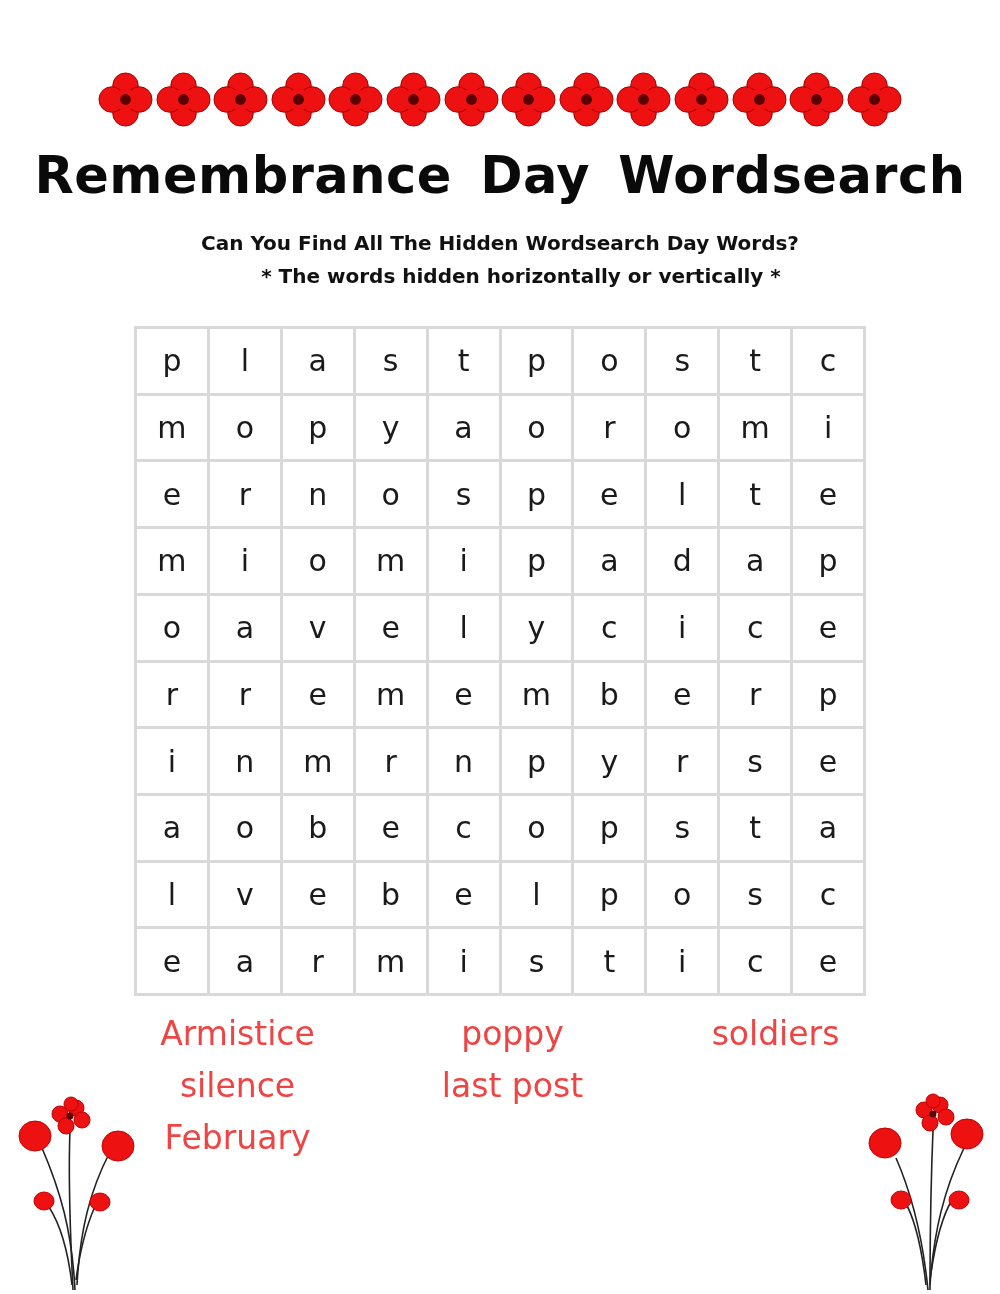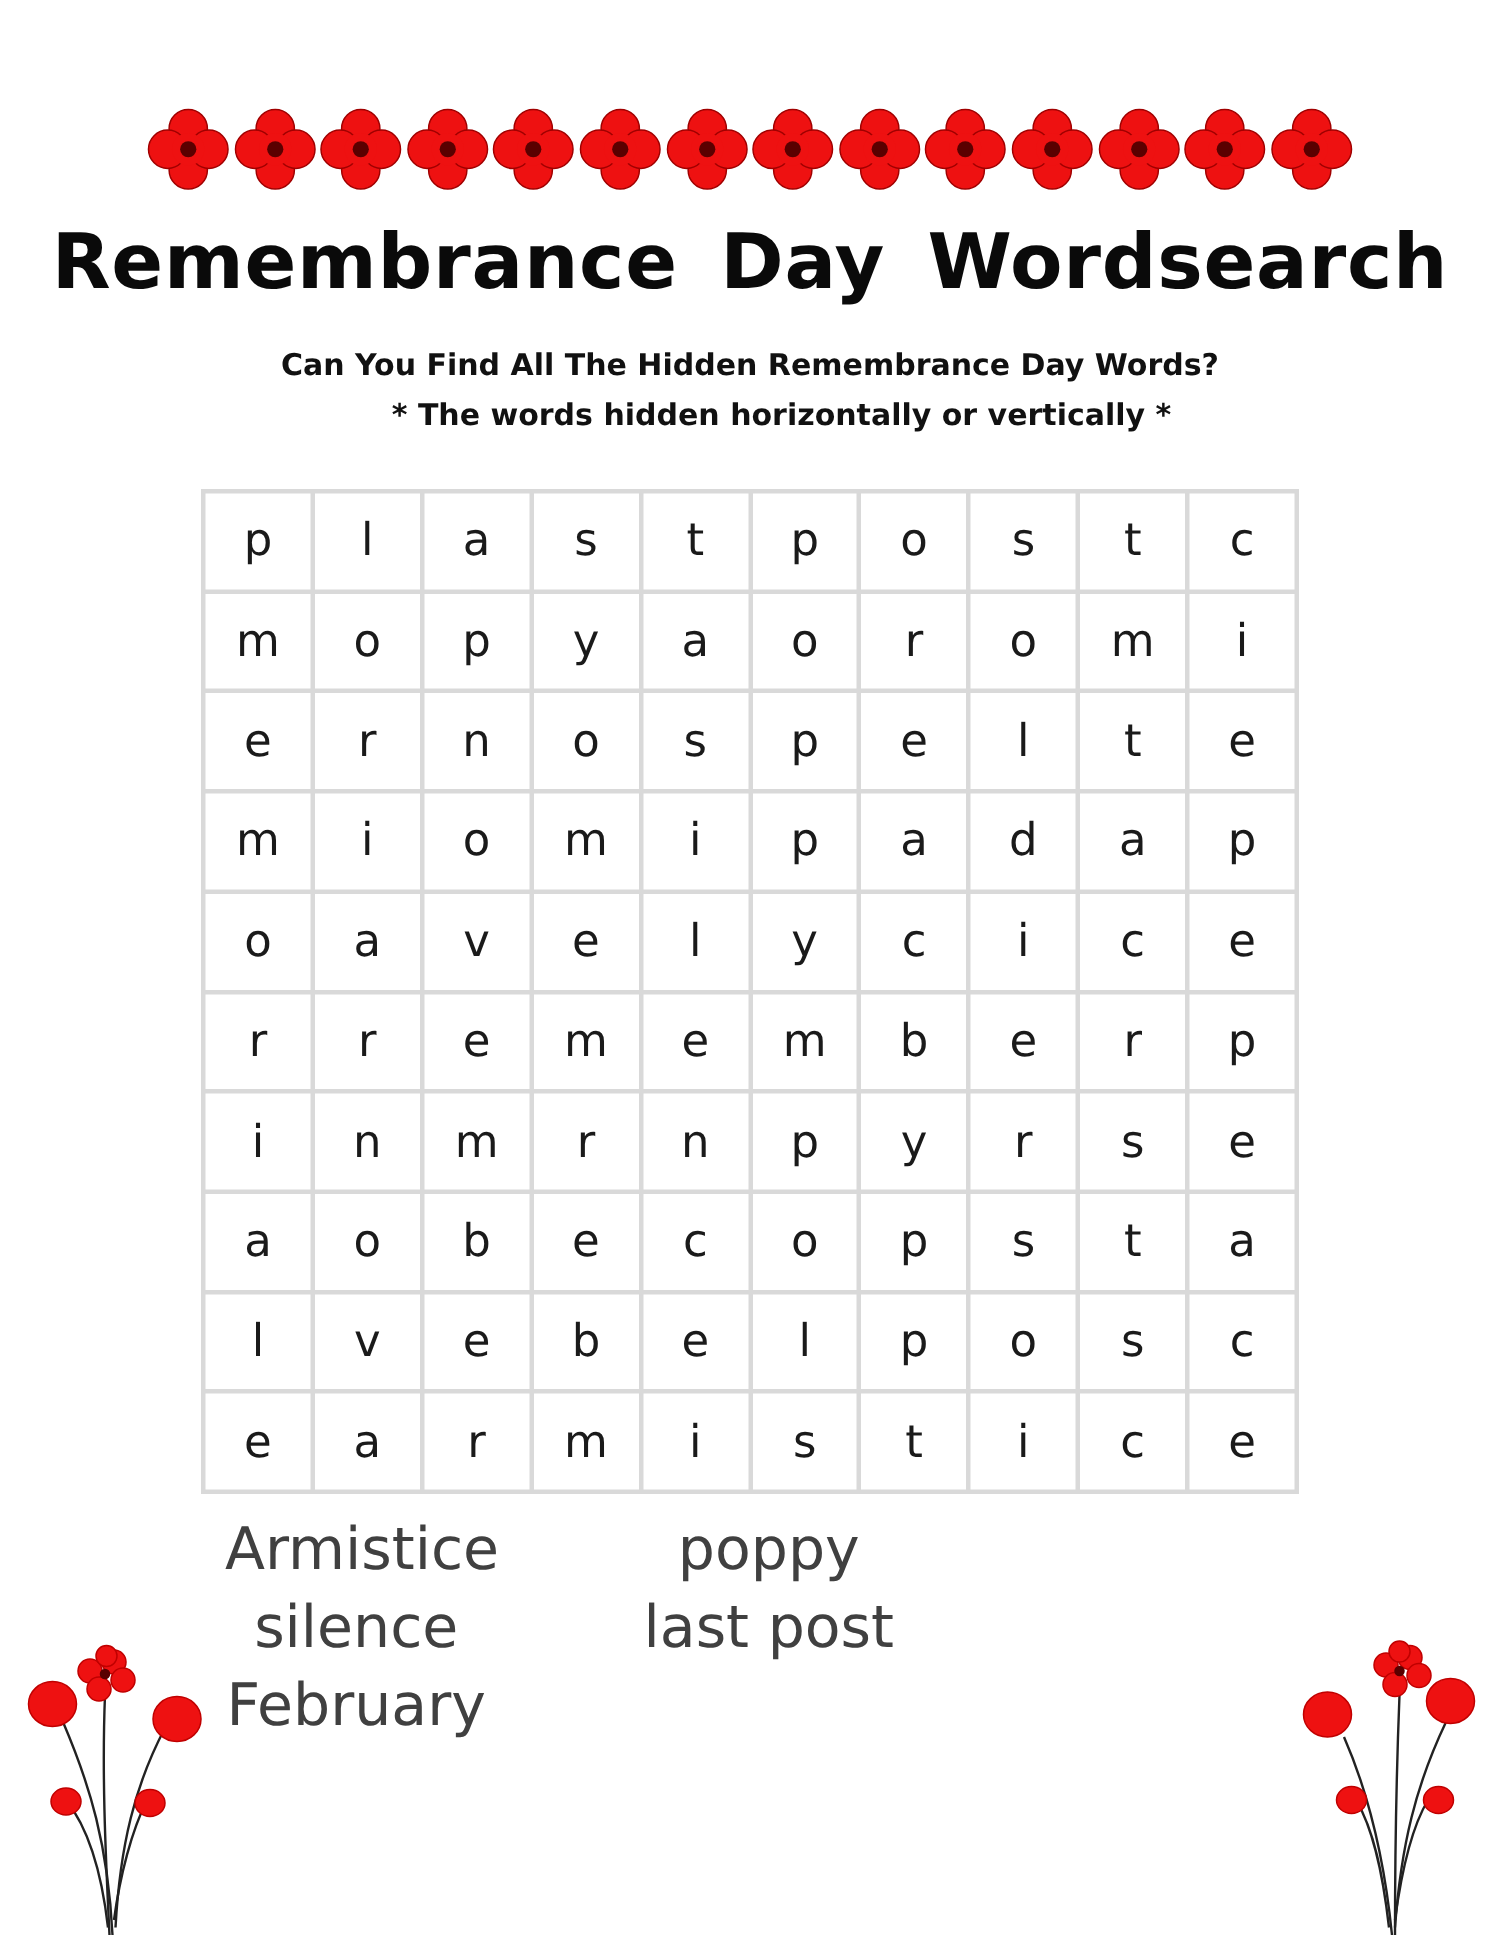--- a/index.html
+++ b/index.html
@@ -7,21 +7,21 @@
   .poppy-row { position:absolute; left:98px; top:72px; width:804px; height:56px; display:flex; justify-content:space-between; }
   .poppy-row svg { width:55px; height:55px; }
   .title { position:absolute; left:0; width:1000px; top:146px; text-align:center; font-family:"DejaVu Sans", sans-serif; font-weight:bold; font-size:51px; letter-spacing:0.5px; word-spacing:10px; color:#0a0a0a; }
   .subtitle { position:absolute; left:0; width:1000px; text-align:center; font-family:"DejaVu Sans", sans-serif; font-weight:bold; font-size:20px; color:#111; }
   .sub1 { top:231px; }
   .sub2 { top:264px;margin-left:21px; }
   .grid { position:absolute; left:134px; top:326px; width:732px; height:670px; border:3px solid #d9d9d9; box-sizing:border-box; display:grid; grid-template-columns:repeat(10,1fr); grid-template-rows:repeat(10,1fr); gap:3px; background:#d9d9d9; }
   .cell { background:#fff; display:flex; align-items:center; justify-content:center; font-family:"DejaVu Sans", sans-serif; font-size:30px; font-weight:normal; color:#1a1a1a; }
   .wordlist { position:absolute; left:0; top:1010px; width:1000px; height:160px; }
   .wcol { position:absolute; top:0; text-align:center; }
-  .wcol div { font-family:"DejaVu Sans", sans-serif; font-size:39px; height:52px; line-height:48px; color:#404040; }
+  .wcol div { font-family:"DejaVu Sans", sans-serif; font-size:33px; height:52px; line-height:48px; color:#ef4444; }
   .c1 { left:150px; width:175px; }
   .c2 { left:425px; width:175px; }
   .c3 { left:688px; width:175px; }
   .bouquet { position:absolute; top:1090px; width:140px; height:204px; }
   .bq-left { left:10px; }
   .bq-right { left:860px; }
 </style>
 </head>
 <body>
 
@@ -162,21 +162,21 @@
         <circle cx="28" cy="42" r="13"></circle>
         <circle cx="14" cy="28" r="13"></circle>
         <circle cx="42" cy="28" r="13"></circle>
       </g>
       <circle cx="28" cy="28" r="11" fill="#ee1111"></circle>
       <circle cx="28" cy="28" r="5.5" fill="#5a0000"></circle>
     </svg>
   </div>
 
 <div class="title">Remembrance Day Wordsearch</div>
-<div class="subtitle sub1">Can You Find All The Hidden Remembrance Day Words?</div>
+<div class="subtitle sub1">Can You Find All The Hidden Wordsearch Day Words?</div>
 <div class="subtitle sub2">* The words hidden horizontally or vertically  *</div>
 
 <div class="grid" id="grid">
     <div class="cell">p</div>
     <div class="cell">l</div>
     <div class="cell">a</div>
     <div class="cell">s</div>
     <div class="cell">t</div>
     <div class="cell">p</div>
     <div class="cell">o</div>
@@ -279,20 +279,21 @@
   <div class="wcol c1">
     <div>Armistice</div>
     <div>silence</div>
     <div>February</div>
   </div>
   <div class="wcol c2">
     <div>poppy</div>
     <div>last post</div>
   </div>
   <div class="wcol c3">
+    <div>soldiers</div>
   </div>
 </div>
 
 <svg class="bouquet bq-left" viewBox="0 0 140 204">
   <g fill="none" stroke="#222" stroke-width="1.6">
     <path d="M63 200 C60 140 58 90 60 40"></path>
     <path d="M65 200 C62 140 50 100 32 58"></path>
     <path d="M67 195 C70 140 80 100 100 62"></path>
     <path d="M62 195 C58 160 50 130 34 110"></path>
     <path d="M66 190 C70 160 78 130 88 110"></path>

